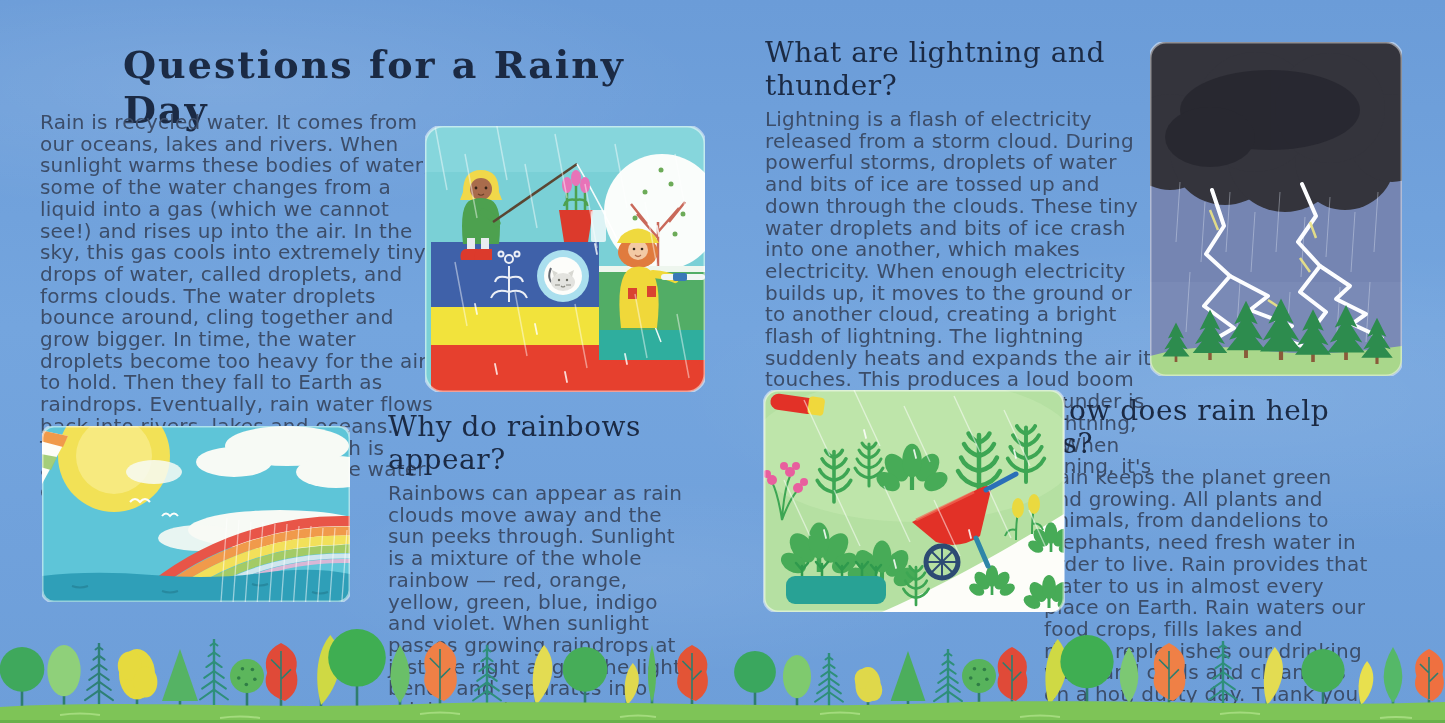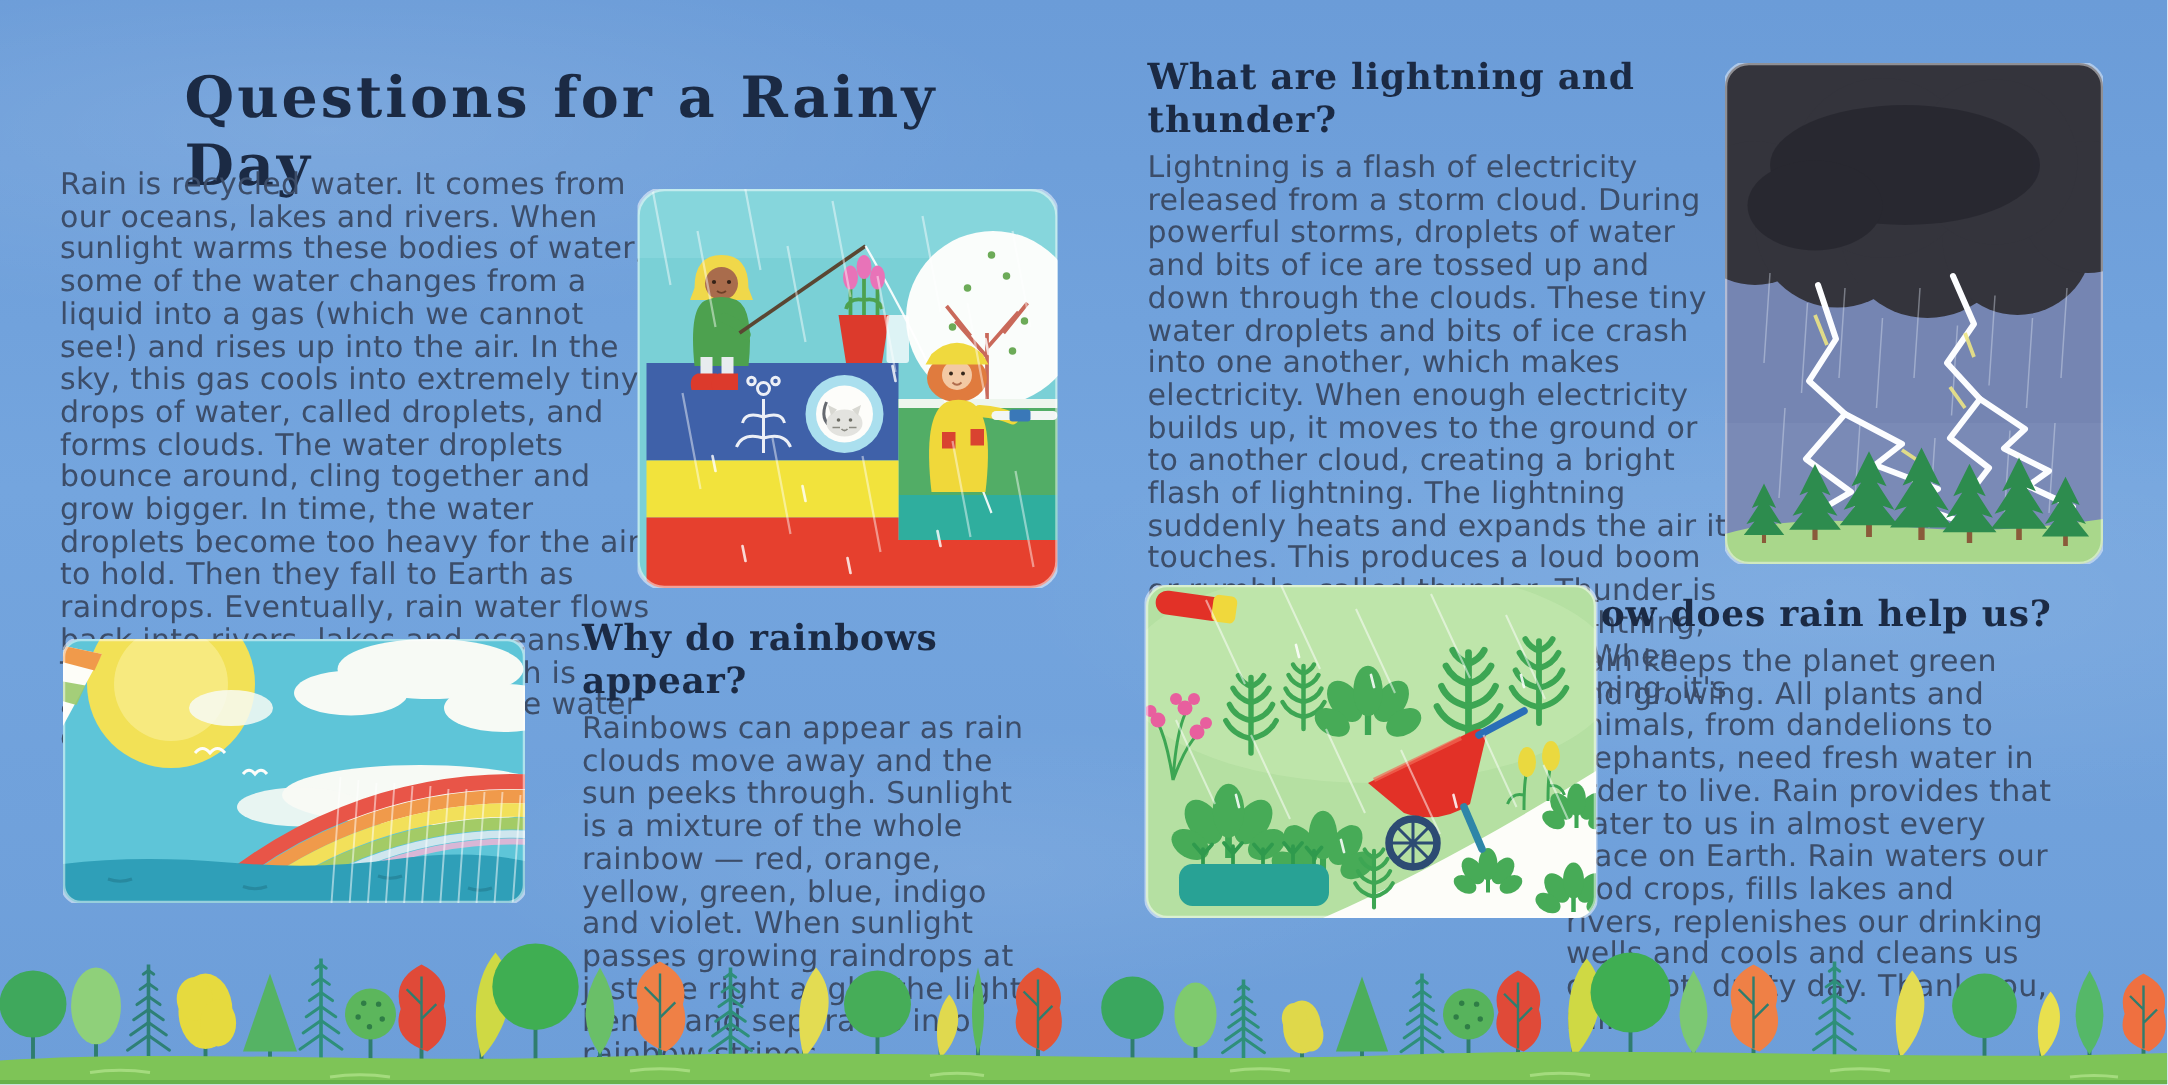--- a/index.html
+++ b/index.html
@@ -12,21 +12,21 @@
       radial-gradient(500px 140px at 45% 80%, rgba(255,255,255,0.07), transparent 70%),
       linear-gradient(180deg, #6b9cd8 0%, #74a5de 45%, #6d9ed9 100%);
   }
   h1.page-title {
     position:absolute; left:123px; top:42px; width:560px;
     font-family:"DejaVu Serif", serif; font-weight:600; font-size:38px;
     letter-spacing:2px; color:#1b2a44;
   }
   .sec { position:absolute; }
   .sec h2 {
-    font-family:"DejaVu Serif", serif; font-weight:700; font-size:24px;
+    font-family:"DejaVu Serif", serif; font-weight:400; font-size:28px;
     letter-spacing:0.5px; color:#1b2a44; margin-bottom:7px;
   }
   .sec p {
     font-size:20px; line-height:21.7px; letter-spacing:0.2px; color:#3c4d69;
   }
   .sec-rain-origin { left:40px;  top:112px; width:397px; }
   .sec-lightning   { left:765px; top:36px;  width:392px; }
   .sec-rainbows    { left:388px; top:410px; width:295px; }
   .sec-rain-help   { left:1044px;top:394px; width:324px; }
   figure.illo { position:absolute; }

